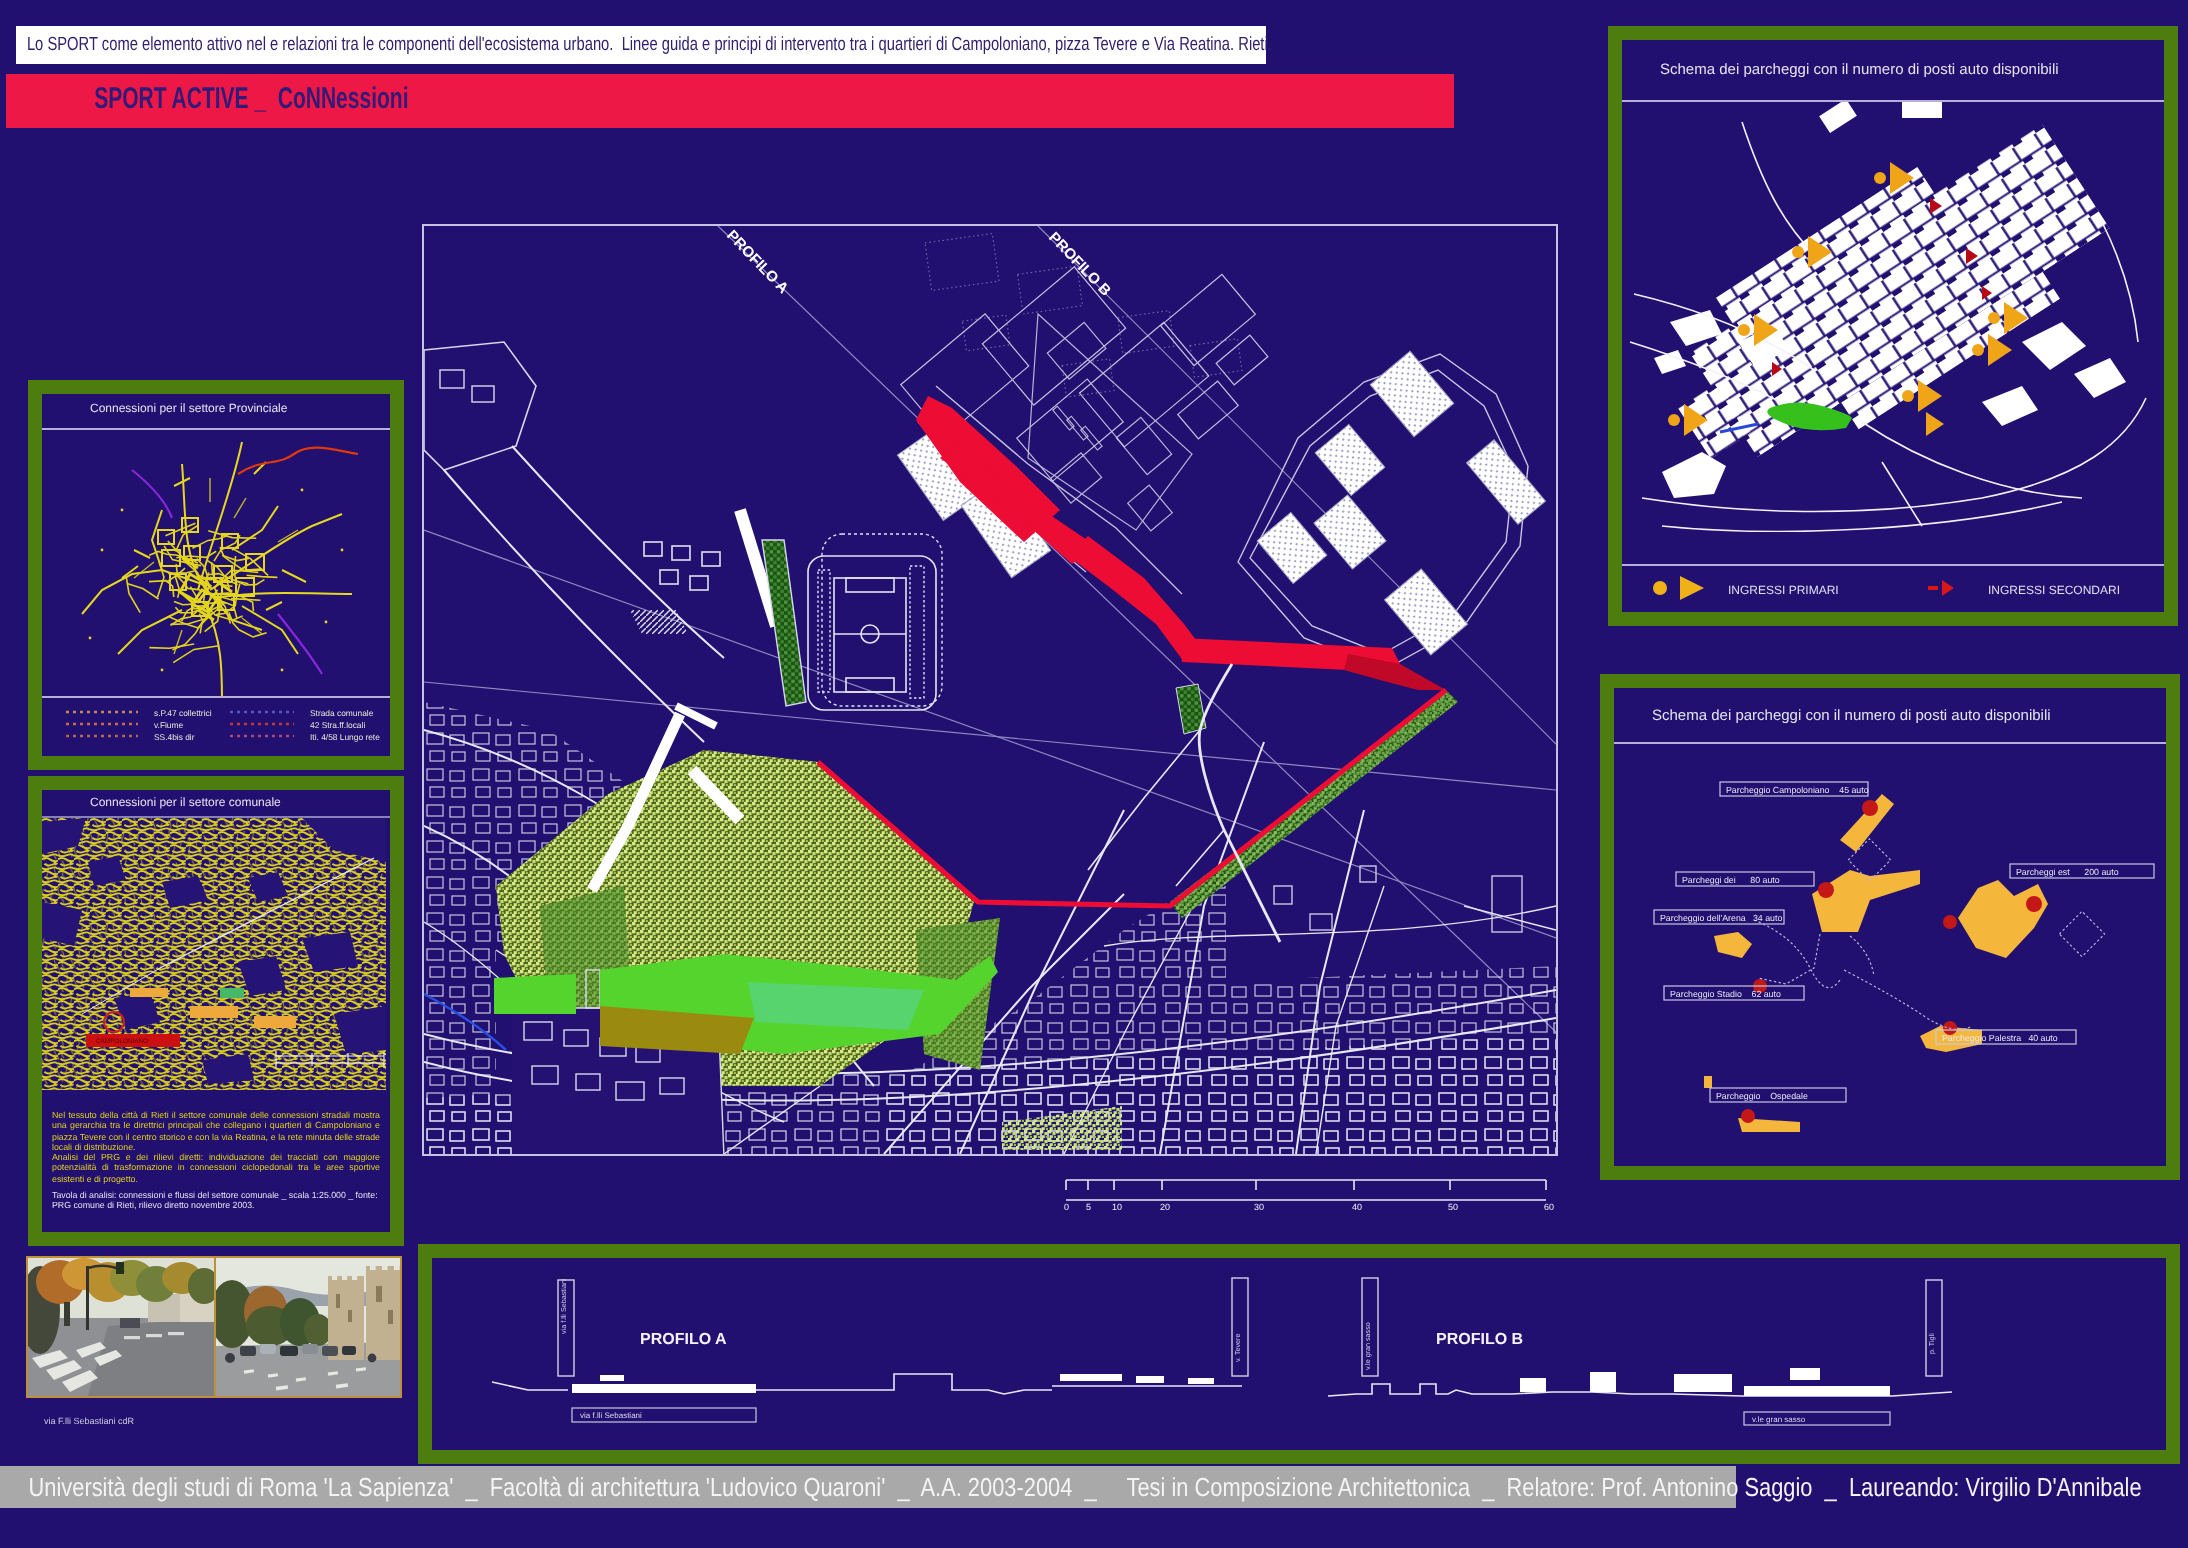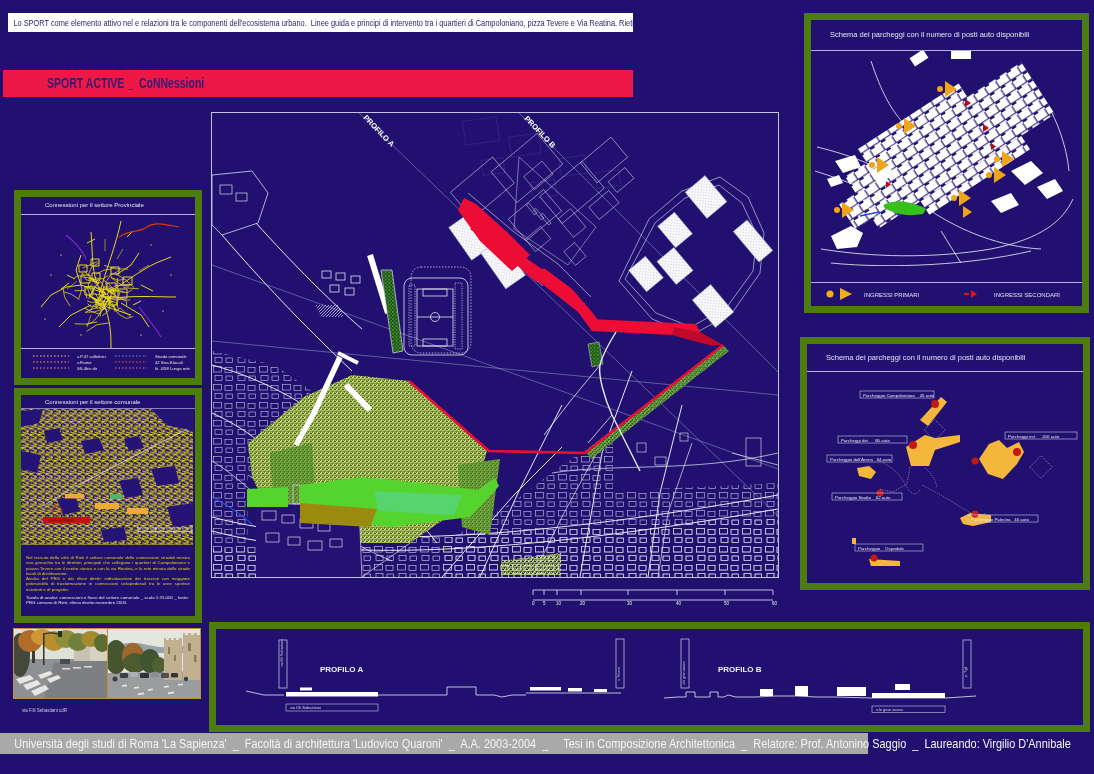--- a/index.html
+++ b/index.html
@@ -8,21 +8,21 @@
   .abs{position:absolute;}
   .panel{position:absolute;border:7px solid #4d7c0f;}
 </style>
 </head>
 <body>
 
 <div class="abs" style="left:8px;top:13px;width:625px;height:19px;background:#ffffff;">
   <div style="font-size:9.5px;color:#31216e;line-height:19px;white-space:nowrap;padding-left:7px;transform:scaleX(0.777);transform-origin:0 0;">Lo SPORT come elemento attivo nel e relazioni tra le componenti dell'ecosistema urbano.&nbsp; Linee guida e principi di intervento tra i quartieri di Campoloniano, pizza Tevere e Via Reatina. Rieti.</div>
 </div>
 
-<div class="abs" style="left:3px;top:37px;width:630px;height:27px;background:#ee1847;margin-top:33px;">
+<div class="abs" style="left:3px;top:37px;width:724px;height:27px;background:#ee1847;">
   <div style="font-size:15px;font-weight:bold;color:#321a78;line-height:26px;padding-left:63px;transform:scaleX(0.7);transform-origin:0 0;">SPORT ACTIVE _&nbsp; CoNNessioni</div>
 </div>
 
 <div class="panel" style="left:14px;top:190px;width:174px;height:181px;">
   <div style="height:17px;border-bottom:1px solid #b6b0da;font-size:6px;color:#e4e4ee;line-height:17px;padding-left:24px;">Connessioni per il settore Provinciale</div>
   <svg id="net1" width="172" height="133" viewBox="0 0 172 133">
     <g fill="none" stroke="#e6d81c" stroke-width="1">
       <path d="M80,77 L60,70 45,72 30,80 20,92"></path>
       <path d="M80,77 C70,60 72,40 70,17"></path>
       <path d="M78,80 C85,55 95,30 100,6"></path>

